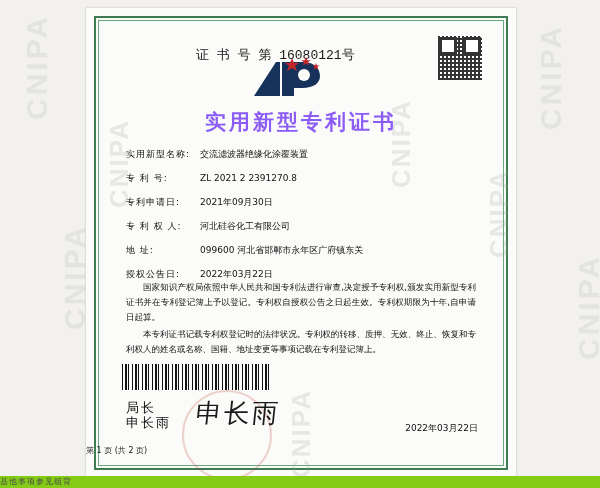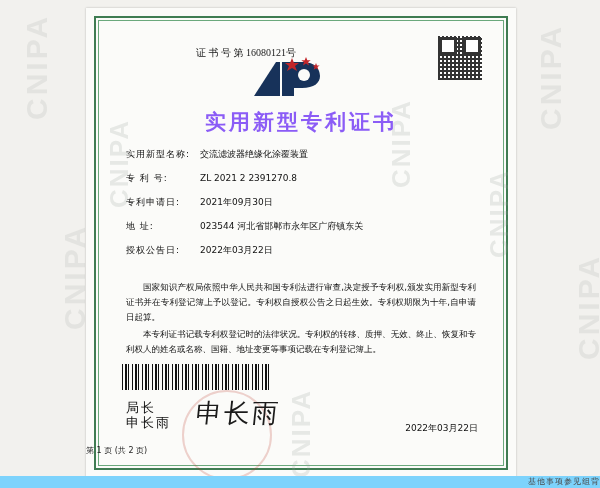--- a/index.html
+++ b/index.html
@@ -58,22 +58,22 @@
     position:absolute;
     color:rgba(160,168,158,.18);
     font-size:30px;font-weight:bold;letter-spacing:3px;
     transform:rotate(-90deg);transform-origin:left top;
     white-space:nowrap;font-family:"Liberation Sans", sans-serif;
   }
 
   
   .serial{
     position:absolute;left:110px;top:38px;
-    font-size:10px;color:#1a1a1a;
-    font-family:Liberation Serif, serif;
+    font-size:13px;color:#1a1a1a;
+    font-family:Liberation Mono, monospace;
   }
   .qr{
     position:absolute;right:34px;top:28px;
     width:44px;height:44px;
     background:
       repeating-linear-gradient(90deg,#111 0 2px,transparent 2px 4px),
       repeating-linear-gradient(0deg,#111 0 2px,transparent 2px 4px);
     background-color:#fff;
     opacity:.85;
   }
@@ -173,22 +173,22 @@
     position:absolute;left:0;right:0;bottom:22px;
     text-align:left;
     font-size:8px;color:#222;
   }
 
   
   .side-wm-left{position:absolute;left:0;top:0;width:86px;height:488px;overflow:hidden;}
   .side-wm-right{position:absolute;right:0;top:0;width:84px;height:488px;overflow:hidden;}
   .bottom-bar{
     position:absolute;left:0;right:0;bottom:0;height:12px;
-    background:#7dd3fc;
-    text-align:right;
+    background:#84cc16;
+    text-align:left;
     font-size:8px;color:#4a4a4a;
     line-height:12px;
     letter-spacing:1px;
   }
 </style>
 </head>
 <body>
 
 <div class="page">
 
@@ -248,24 +248,28 @@
       <div class="row">
         <div class="lbl">专 利 号:</div>
         <div class="val">ZL 2021 2 2391270.8</div>
       </div>
 
       <div class="row">
         <div class="lbl">专利申请日:</div>
         <div class="val">2021年09月30日</div>
       </div>
 
+      <div class="row">
+        <div class="lbl">专 利 权 人:</div>
+        <div class="val">河北硅谷化工有限公司</div>
+      </div>
 
       <div class="row">
         <div class="lbl">地 址:</div>
-        <div class="val">023544 河北省邯郸市永年区广府镇东关</div>
+        <div class="val">099600 河北省邯郸市永年区广府镇东关</div>
       </div>
 
       <div class="row">
         <div class="row2">
           <div class="half">
             <div class="lbl2">授权公告日:</div>
             <div>2022年03月22日</div>
           </div>
         </div>
       </div>

